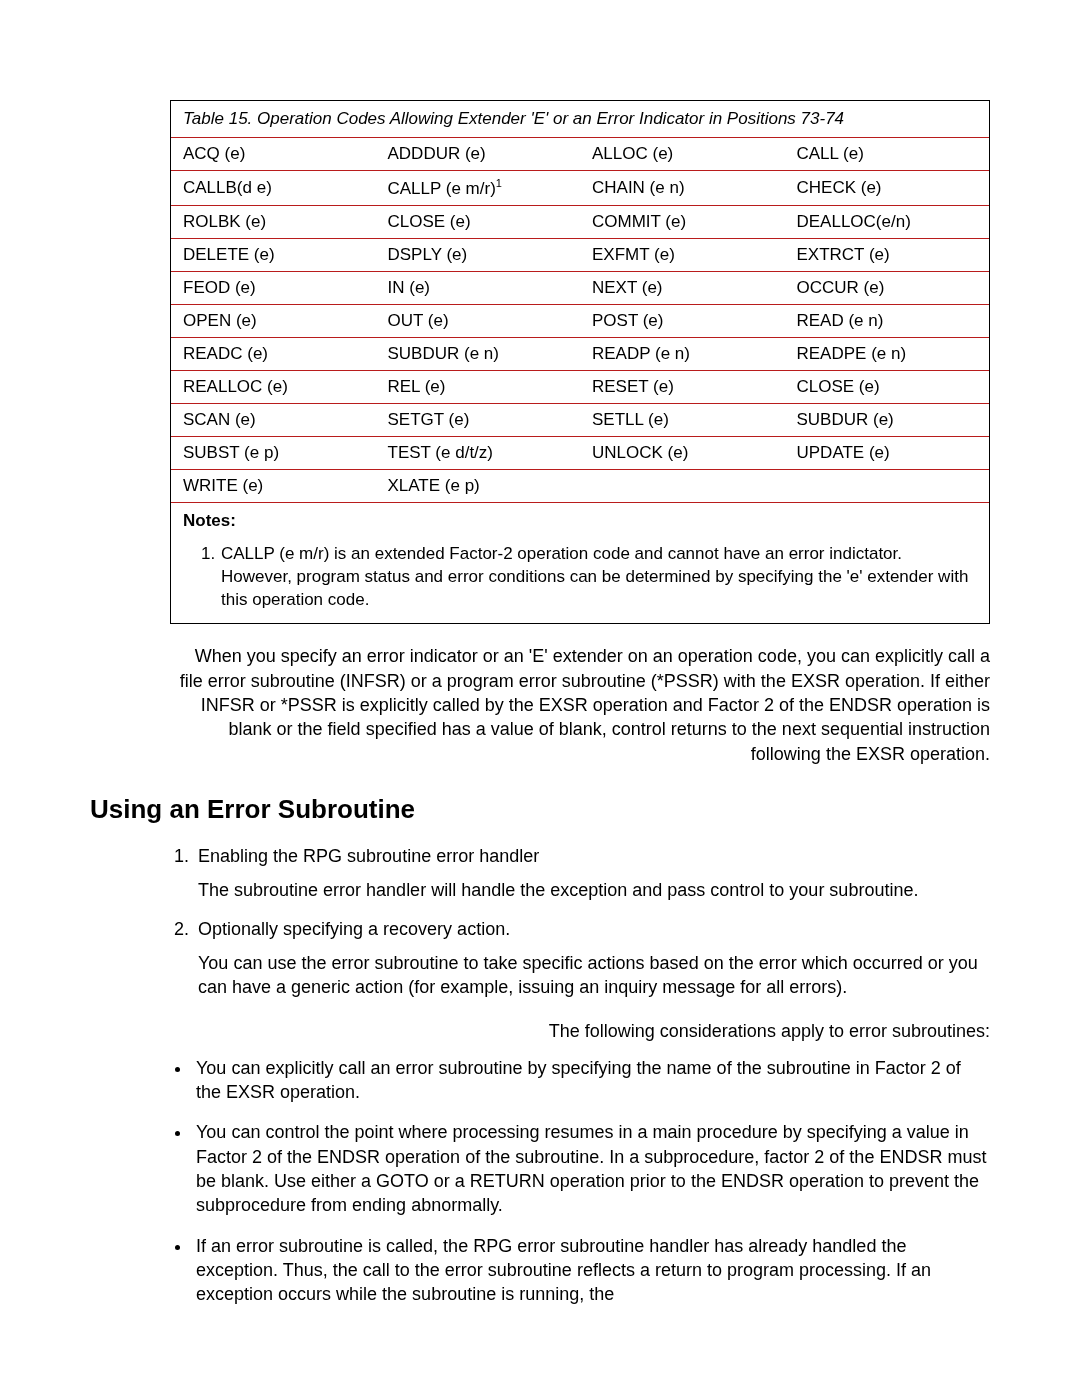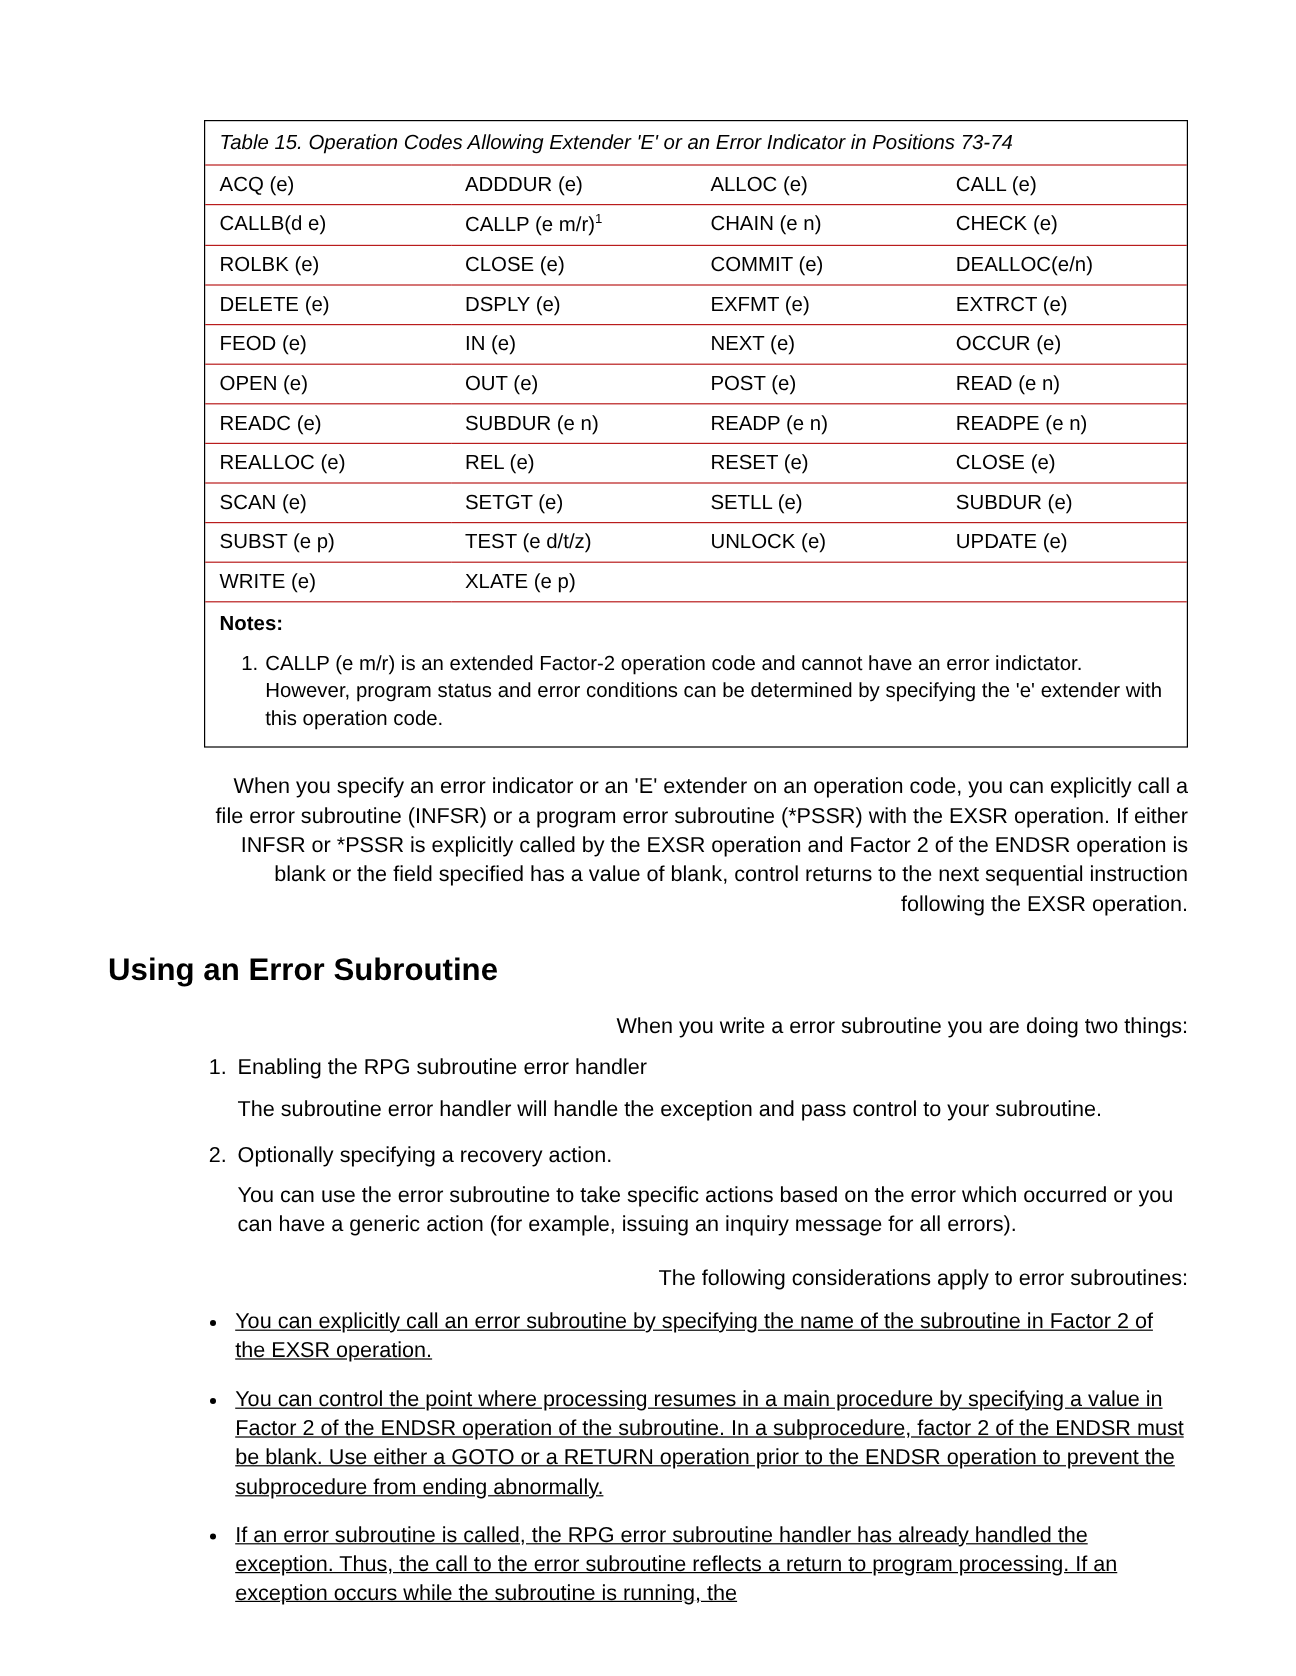--- a/index.html
+++ b/index.html
@@ -85,21 +85,20 @@
   ul.bullets {
     font-size: 18px;
     line-height: 1.35;
     padding-left: 22px;
     margin: 0;
     list-style: disc;
   }
   ul.bullets li {
     margin-bottom: 16px;
     padding-left: 4px;
-    text-decoration: underline;
   }
 </style>
 </head>
 <body>
 
 <div class="page">
 
   <div class="content-indent">
     <div class="table-box">
       <div class="table-caption">Table 15. Operation Codes Allowing Extender 'E' or an Error Indicator in Positions 73-74</div>
@@ -185,21 +184,20 @@
       </tbody>
         </table>
     </div>
 
     <p class="body">When you specify an error indicator or an 'E' extender on an operation code, you can explicitly call a file error subroutine (INFSR) or a program error subroutine (*PSSR) with the EXSR operation. If either INFSR or *PSSR is explicitly called by the EXSR operation and Factor 2 of the ENDSR operation is blank or the field specified has a value of blank, control returns to the next sequential instruction following the EXSR operation.</p>
   </div>
 
   <h2 class="section">Using an Error Subroutine</h2>
 
   <div class="content-indent">
-    <p class="body" style="margin-bottom:10px;">When you write a error subroutine you are doing two things:</p>
 
     <ol class="numlist">
       <li>
         <span>Enabling the RPG subroutine error handler</span>
         <p>The subroutine error handler will handle the exception and pass control to your subroutine.</p>
       </li>
       <li>
         <span>Optionally specifying a recovery action.</span>
         <p>You can use the error subroutine to take specific actions based on the error which occurred or you can have a generic action (for example, issuing an inquiry message for all errors).</p>
       </li>

